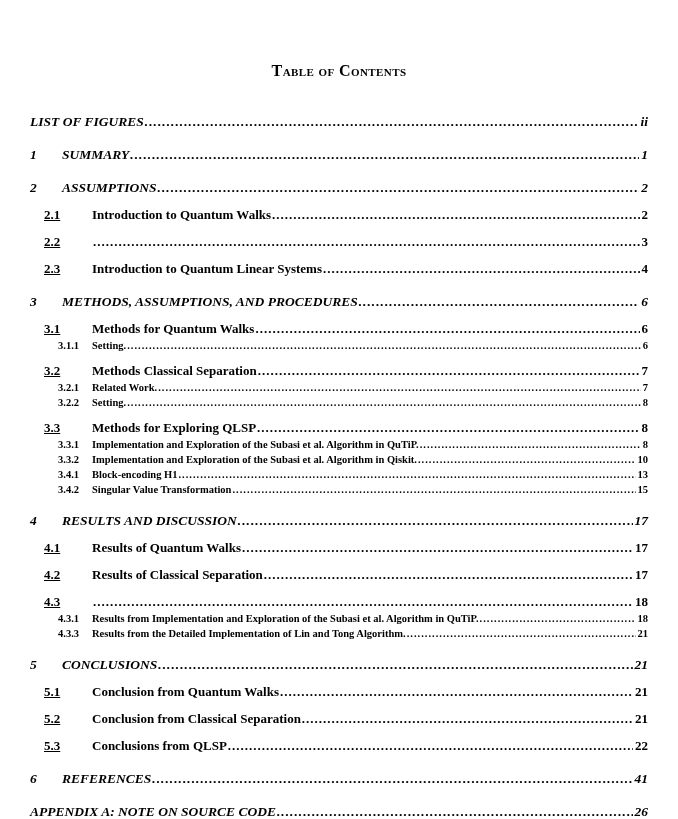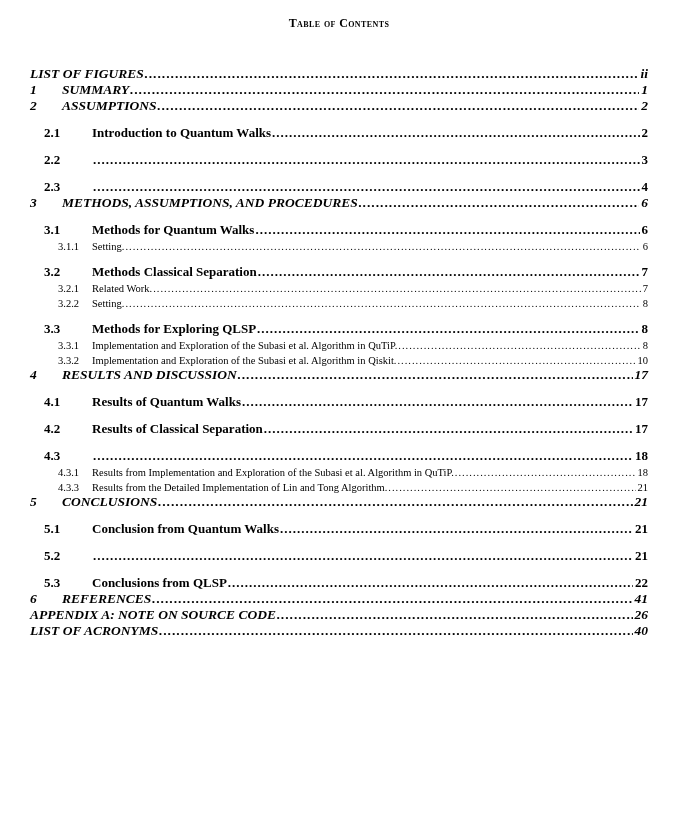--- a/index.html
+++ b/index.html
@@ -12,24 +12,25 @@
   .page {
     width: 678px;
     min-height: 819px;
     padding: 12px 30px 20px 30px;
     background: #fff;
   }
   .title {
     text-align: center;
     font-variant: small-caps;
     font-weight: bold;
-    font-size: 12px;
+    font-size: 16px;
     letter-spacing: 0.4px;
     line-height: 22px;
     margin-bottom: 32px;
+    margin-top: 48px;
   }
   .entries { width: 100%; }
   .row {
     display: flex;
     align-items: baseline;
     width: 100%;
   }
   .num  { flex: 0 0 auto; }
   .num.empty { width: 0 !important; }
   .label { flex: 0 1 auto; white-space: nowrap; }
@@ -44,36 +45,36 @@
     content: "..................................................................................................................................................................................................";
     letter-spacing: 1px;
   }
   .page-num { flex: 0 0 auto; padding-left: 2px; }
 
   .lvl1 {
     font-size: 13.5px;
     font-weight: bold;
     font-style: italic;
     line-height: 16px;
-    margin-top: 0;
+    margin-top: 17px;
   }
   .lvl1 .num { width: 32px; }
 
   .lvl2 {
     font-size: 13px;
     font-weight: bold;
     line-height: 16px;
     margin-top: 11px;
     padding-left: 14px;
   }
-  .lvl2 .num { width: 48px; }
+  .lvl2 .num { width: 48px; text-decoration: underline; }
 
   .lvl3 {
     font-size: 10.5px;
-    font-weight: normal;
+    font-weight: bold;
     line-height: 13px;
     margin-top: 2px;
     padding-left: 28px;
   }
   .lvl3 .num { width: 34px; }
 </style>
 </head>
 <body>
 
 <div class="page">
@@ -108,20 +109,21 @@
   </div>
 
   <div class="row lvl2">
     <span class="num">2.2</span>
     <span class="leader"></span>
     <span class="page-num">3</span>
   </div>
 
   <div class="row lvl2">
     <span class="num">2.3</span>
+    <span class="label">Introduction to Quantum Linear Systems</span>
     <span class="leader"></span>
     <span class="page-num">4</span>
   </div>
 
   <div class="row lvl1">
     <span class="num">3</span>
     <span class="label">METHODS, ASSUMPTIONS, AND PROCEDURES</span>
     <span class="leader"></span>
     <span class="page-num">6</span>
   </div>
@@ -176,21 +178,33 @@
   </div>
 
   <div class="row lvl3">
     <span class="num">3.3.2</span>
     <span class="label">Implementation and Exploration of the Subasi et al. Algorithm in Qiskit.</span>
     <span class="leader"></span>
     <span class="page-num">10</span>
   </div>
 
 
-
+  <div class="row lvl3">
+    <span class="num">3.4.1</span>
+    <span class="label">Block-encoding H1</span>
+    <span class="leader"></span>
+    <span class="page-num">13</span>
+  </div>
+
+  <div class="row lvl3">
+    <span class="num">3.4.2</span>
+    <span class="label">Singular Value Transformation</span>
+    <span class="leader"></span>
+    <span class="page-num">15</span>
+  </div>
 
   <div class="row lvl1">
     <span class="num">4</span>
     <span class="label">RESULTS AND DISCUSSION</span>
     <span class="leader"></span>
     <span class="page-num">17</span>
   </div>
 
   <div class="row lvl2">
     <span class="num">4.1</span>
@@ -236,20 +250,21 @@
 
   <div class="row lvl2">
     <span class="num">5.1</span>
     <span class="label">Conclusion from Quantum Walks</span>
     <span class="leader"></span>
     <span class="page-num">21</span>
   </div>
 
   <div class="row lvl2">
     <span class="num">5.2</span>
+    <span class="label">Conclusion from Classical Separation</span>
     <span class="leader"></span>
     <span class="page-num">21</span>
   </div>
 
   <div class="row lvl2">
     <span class="num">5.3</span>
     <span class="label">Conclusions from QLSP</span>
     <span class="leader"></span>
     <span class="page-num">22</span>
   </div>

